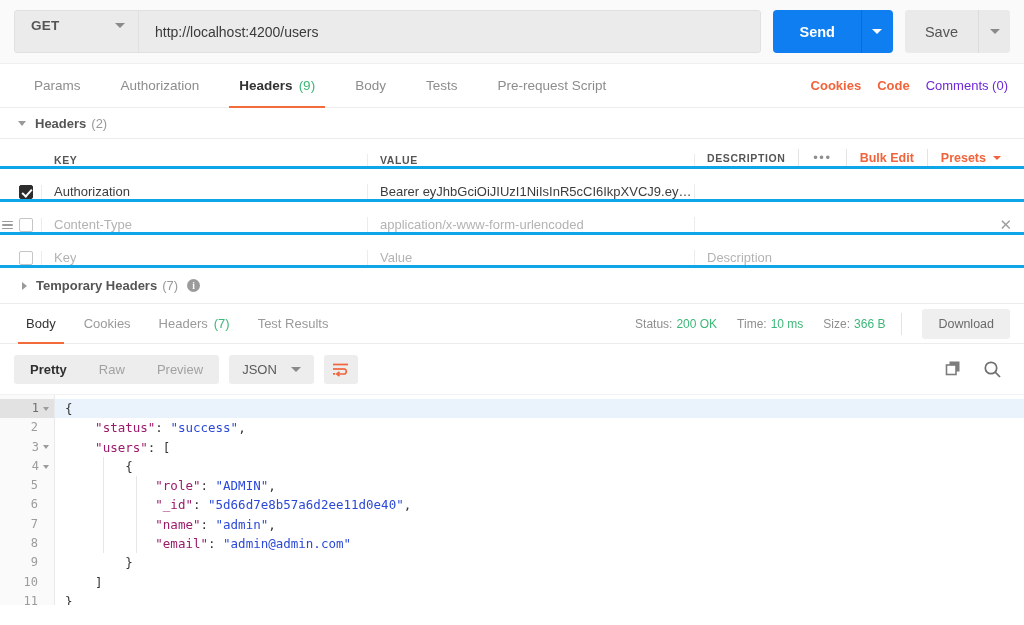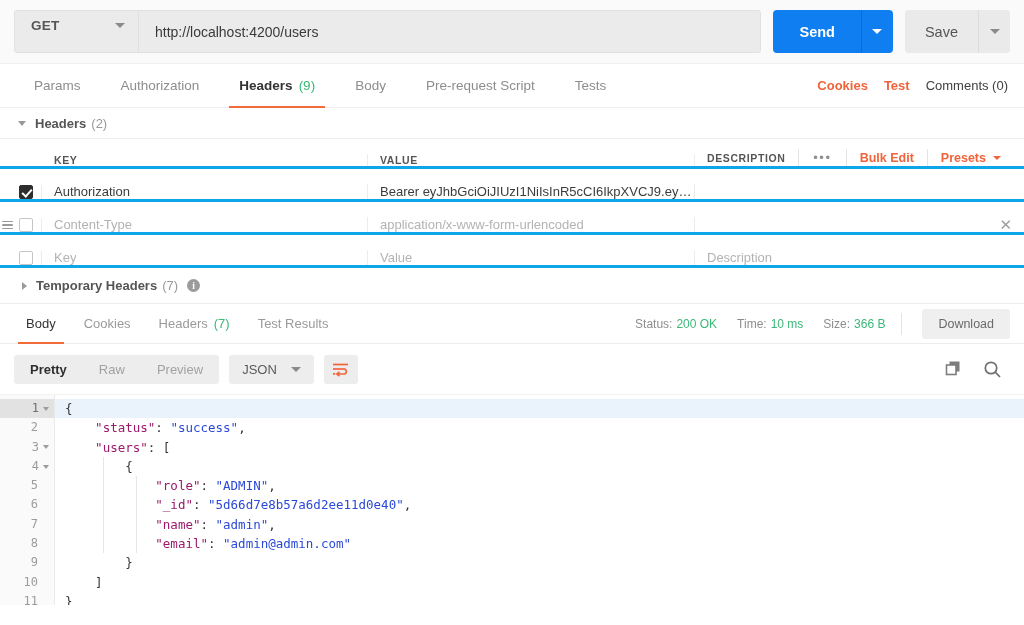--- a/index.html
+++ b/index.html
@@ -138,21 +138,21 @@
   }
   .cnt-green { color: #3cb878; margin-left: 6px; font-weight: 400; }
   .rtabs-right {
     margin-left: auto;
     display: flex;
     align-items: center;
     gap: 16px;
     padding-right: 2px;
   }
   .link-orange { font-size: 13px; color: #f1643b; cursor: pointer; font-weight: 600; }
-  .link-orange.muted { color: #404040; font-weight: 400; }
+  .link-orange.muted { color: #6d28d9; font-weight: 400; }
 
   
   .hdr-collapse {
     height: 30px;
     display: flex;
     align-items: center;
     padding-left: 18px;
     font-size: 13px;
     color: #555;
     cursor: pointer;
@@ -416,28 +416,28 @@
         <span>Authorization</span>
       </div>
       <div class="rtab active">
         <span>Headers</span>
         <span class="cnt-green">(9)</span>
       </div>
       <div class="rtab">
         <span>Body</span>
       </div>
       <div class="rtab">
+        <span>Tests</span>
+      </div>
+      <div class="rtab">
         <span>Pre-request Script</span>
-      </div>
-      <div class="rtab">
-        <span>Tests</span>
       </div>
       <div class="rtabs-right">
         <span class="link-orange">Cookies</span>
-        <span class="link-orange">Test</span>
+        <span class="link-orange">Code</span>
         <span class="link-orange muted">Comments (0)</span>
       </div>
     </div>
 
   <div class="hdr-collapse">
     <span class="tri-dn"></span>
     <b>Headers</b>
     <span class="hdr-cnt">(2)</span>
   </div>
 

